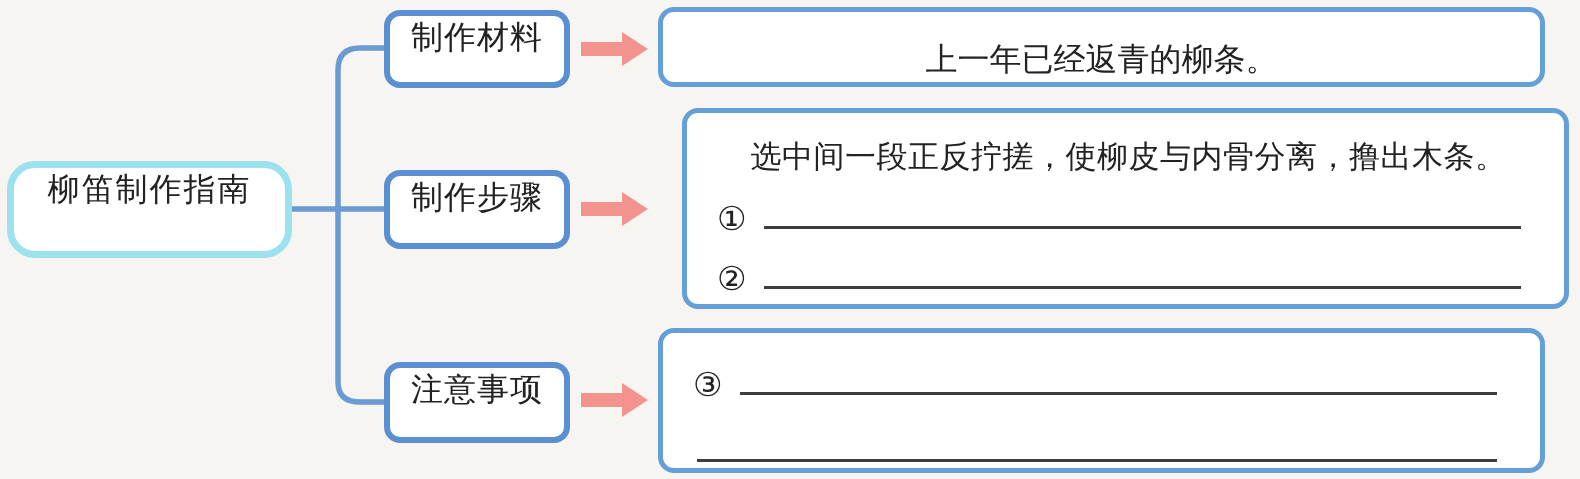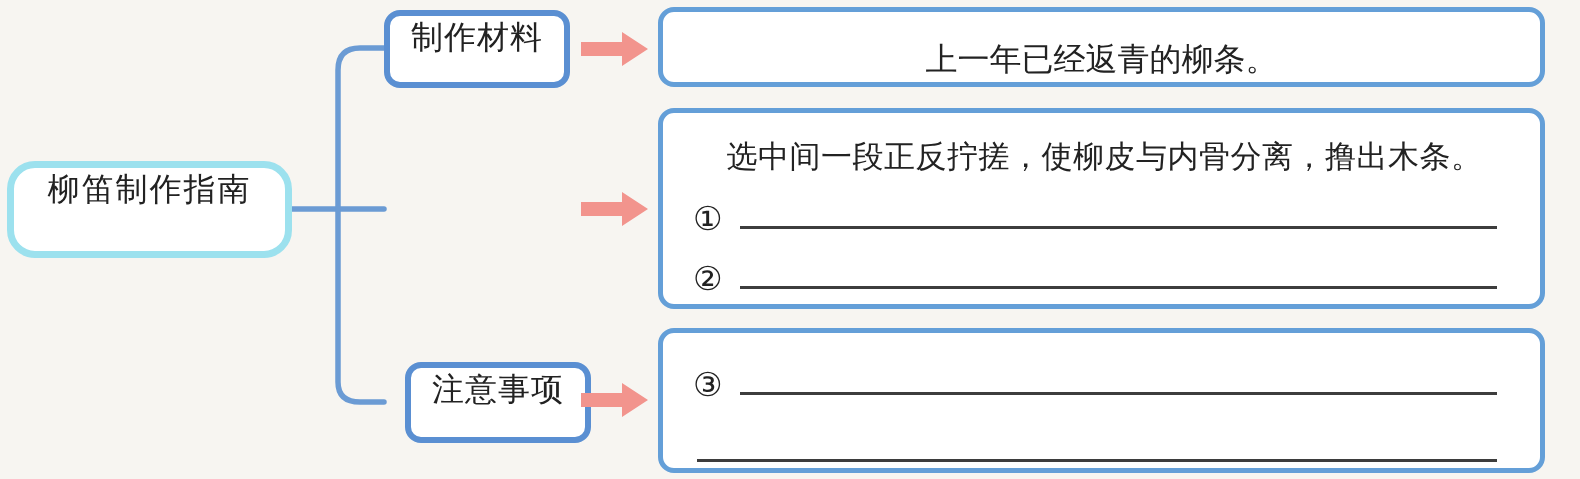--- a/index.html
+++ b/index.html
@@ -39,21 +39,21 @@
   .branch-box {
     left: 384px;
     width: 186px;
     border: 6px solid #5a8fd2;
     border-radius: 16px;
     font-size: 32px;
     letter-spacing: 1px;
   }
   .branch-1 { top: 10px;  height: 78px; }
   .branch-2 { top: 170px; height: 79px; }
-  .branch-3 { top: 362px; height: 81px; margin-left: 21px; }
+  .branch-3 { top: 362px; height: 81px; }
   .arrow {
     position: absolute;
     left: 581px;
     width: 68px; height: 42px;
     z-index: 1;
   }
   .arrow-1 { top: 28px; }
   .arrow-2 { top: 188px; }
   .arrow-3 { top: 379px; }
   .target-box {
@@ -64,21 +64,21 @@
     box-sizing: border-box;
     border: 5px solid #649fd8;
     border-radius: 16px;
     z-index: 1;
   }
   .target-1 {
     top: 7px; height: 80px;
     display: flex; align-items: flex-end; justify-content: center;
     font-size: 32px;
   }
-  .target-2 { top: 108px; height: 201px; padding: 18px 24px 20px 30px; }
+  .target-2 { top: 108px; height: 201px; padding: 18px 24px 20px 30px; margin-left: 24px; }
   .target-3 { top: 328px; height: 145px; padding: 16px 24px 14px 30px; }
   .intro-line {
     margin: 6px 0 0 0;
     text-align: center;
     font-size: 31px;
     line-height: 1.3;
     letter-spacing: 0.5px;
     white-space: nowrap;
   }
   .blank-row {
@@ -118,20 +118,23 @@
     <path d="M 384 48 L 360 48 Q 338 48 338 70 L 338 382 Q 338 402 360 402 L 384 402" stroke="#6b9bd4" stroke-width="5.5" fill="none" stroke-linecap="round"></path>
   </svg>
 
   <div class="node root-box">
     <span>柳笛制作指南</span>
   </div>
 
   <div class="node branch-box branch-1">
     <span>制作材料</span>
   </div>
+  <div class="node branch-box branch-2">
+    <span>制作步骤</span>
+  </div>
   <div class="node branch-box branch-3">
     <span>注意事项</span>
   </div>
 
   <svg class="arrow arrow-1" viewBox="0 0 68 42">
     <polygon points="0,14 41,14 41,4 67,21 41,38 41,28 0,28" fill="#f2948d"></polygon>
   </svg>
   <svg class="arrow arrow-2" viewBox="0 0 68 42">
     <polygon points="0,14 41,14 41,4 67,21 41,38 41,28 0,28" fill="#f2948d"></polygon>
   </svg>

